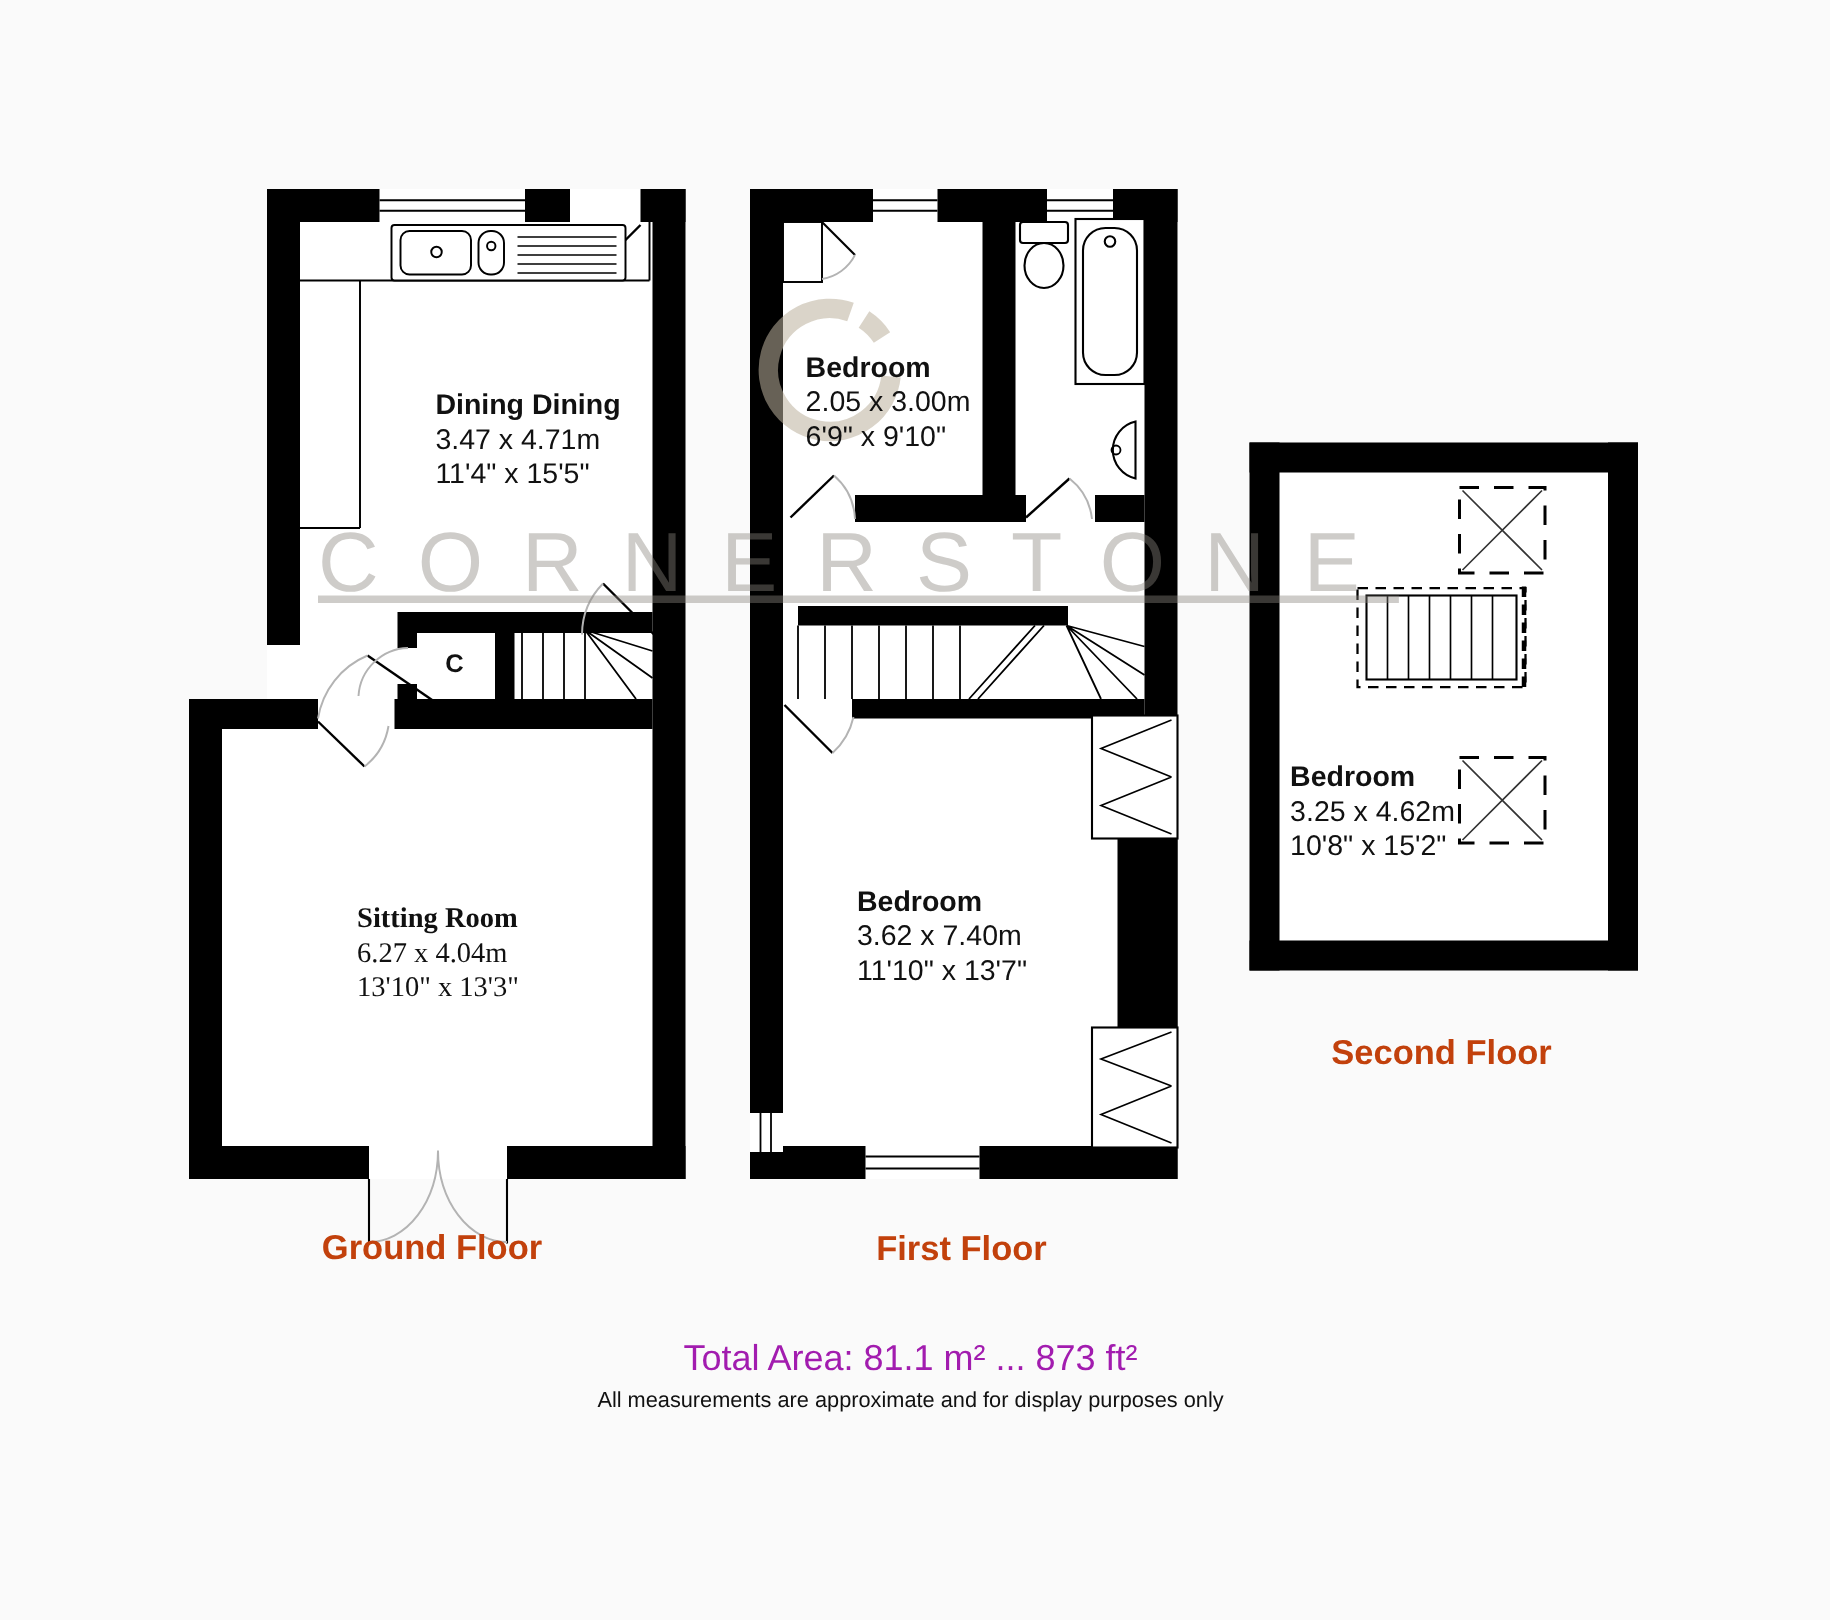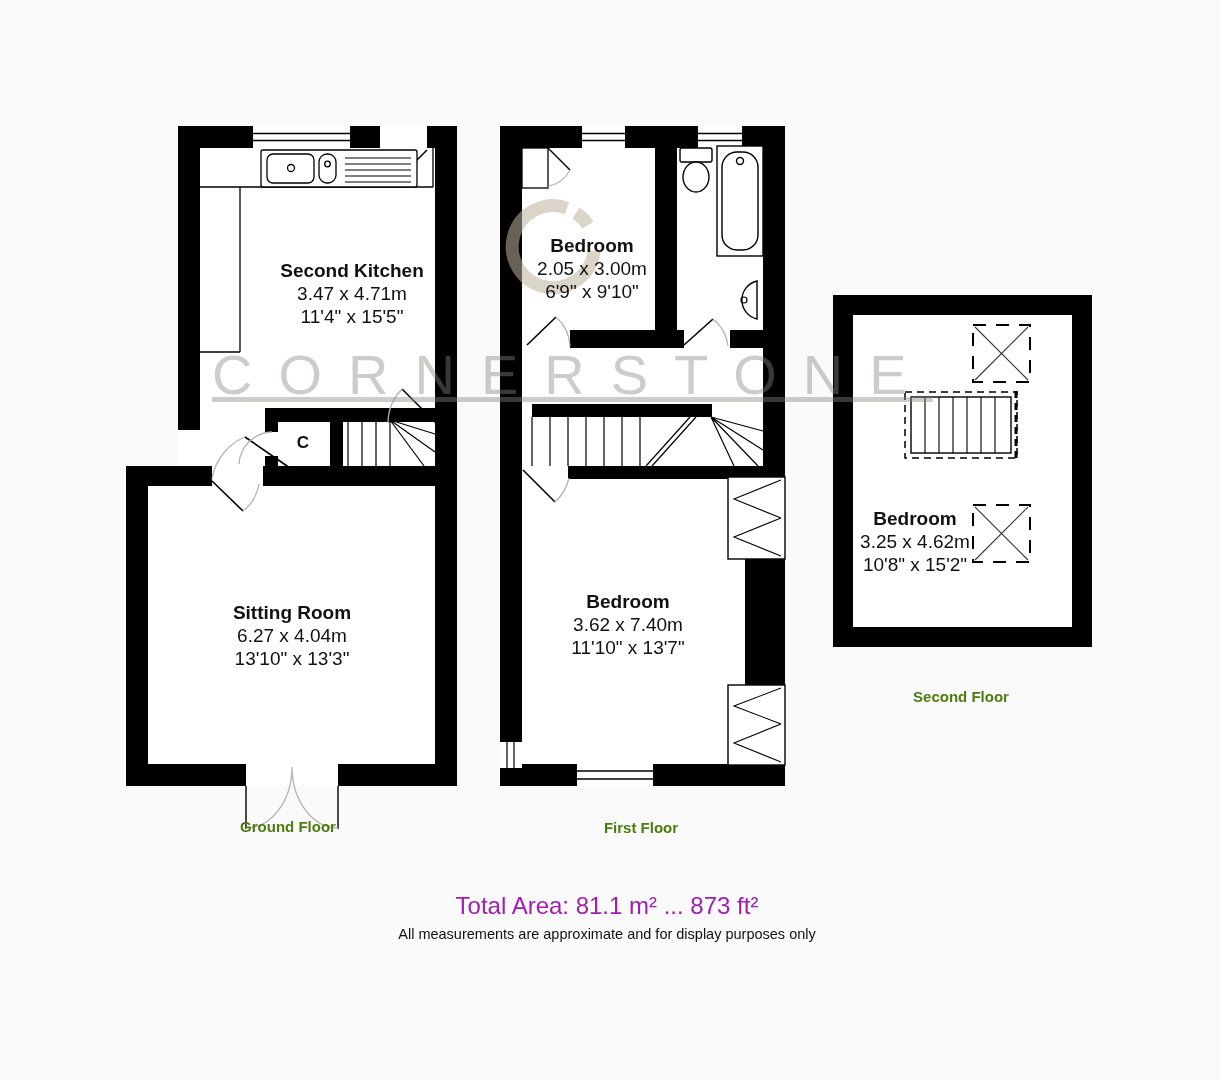--- a/index.html
+++ b/index.html
@@ -1,25 +1,25 @@
 <!DOCTYPE html>
 <html><head>
 <meta charset="utf-8">
 <style>
   html,body{margin:0;padding:0;}
   body{background:#fafafa;font-family:"Liberation Sans", sans-serif;}
   .canvas{position:relative;width:1220px;height:1080px;background:#fafafa;overflow:hidden;}
   svg.plan{position:absolute;left:0;top:0;z-index:1;}
-  .room-label{position:absolute;transform:translateX(-50%);text-align:center;
+  .room-label{position:absolute;transform:translateX(-50%);text-align:left;
     font-size:19px;line-height:23px;color:#111;z-index:4;white-space:nowrap;}
   .room-label .name{font-weight:bold;}
   .closet-label{position:absolute;transform:translateX(-50%);font-weight:bold;
     font-size:17px;color:#111;z-index:4;}
   .floor-title{position:absolute;transform:translateX(-50%);font-weight:bold;
-    font-size:15px;color:#4d7c0f;z-index:4;white-space:nowrap;}
+    font-size:23px;color:#c2410c;z-index:4;white-space:nowrap;}
   .total-area{position:absolute;transform:translateX(-50%);font-size:24px;color:#a21caf;
     z-index:4;white-space:nowrap;}
   .disclaimer{position:absolute;transform:translateX(-50%);font-size:14.5px;color:#111;
     z-index:4;white-space:nowrap;}
   .watermark{position:absolute;left:212px;top:342px;font-size:56px;letter-spacing:26px;
     font-weight:400;color:rgba(138,133,126,0.42);z-index:5;white-space:nowrap;
     pointer-events:none;text-decoration:underline;}
 </style>
 </head>
 <body>
@@ -186,25 +186,25 @@
 
     <g stroke="rgba(187,176,157,0.55)" stroke-width="13" fill="none" stroke-linecap="butt">
       <path d="M594,251 A41,41 0 1 1 567,208"></path>
       <path d="M576,213 A41,41 0 0 1 588,225"></path>
     </g>
   </svg>
 
   <div class="watermark">CORNERSTONE</div>
 
   <div class="room-label" style="left:352px;top:259px;">
-    <div class="name">Second Kitchen</div>
+    <div class="name">Dining Dining</div>
     <div>3.47 x 4.71m</div>
     <div>11'4" x 15'5"</div>
   </div>
-  <div class="room-label" style="left:292px;top:601px;">
+  <div class="room-label" style="left:292px;top:601px;font-family:Liberation Serif, serif;">
     <div class="name">Sitting Room</div>
     <div>6.27 x 4.04m</div>
     <div>13'10" x 13'3"</div>
   </div>
   <div class="closet-label" style="left:303px;top:433px;">C</div>
 
   <div class="room-label" style="left:592px;top:234px;">
     <div class="name">Bedroom</div>
     <div>2.05 x 3.00m</div>
     <div>6'9" x 9'10"</div>

